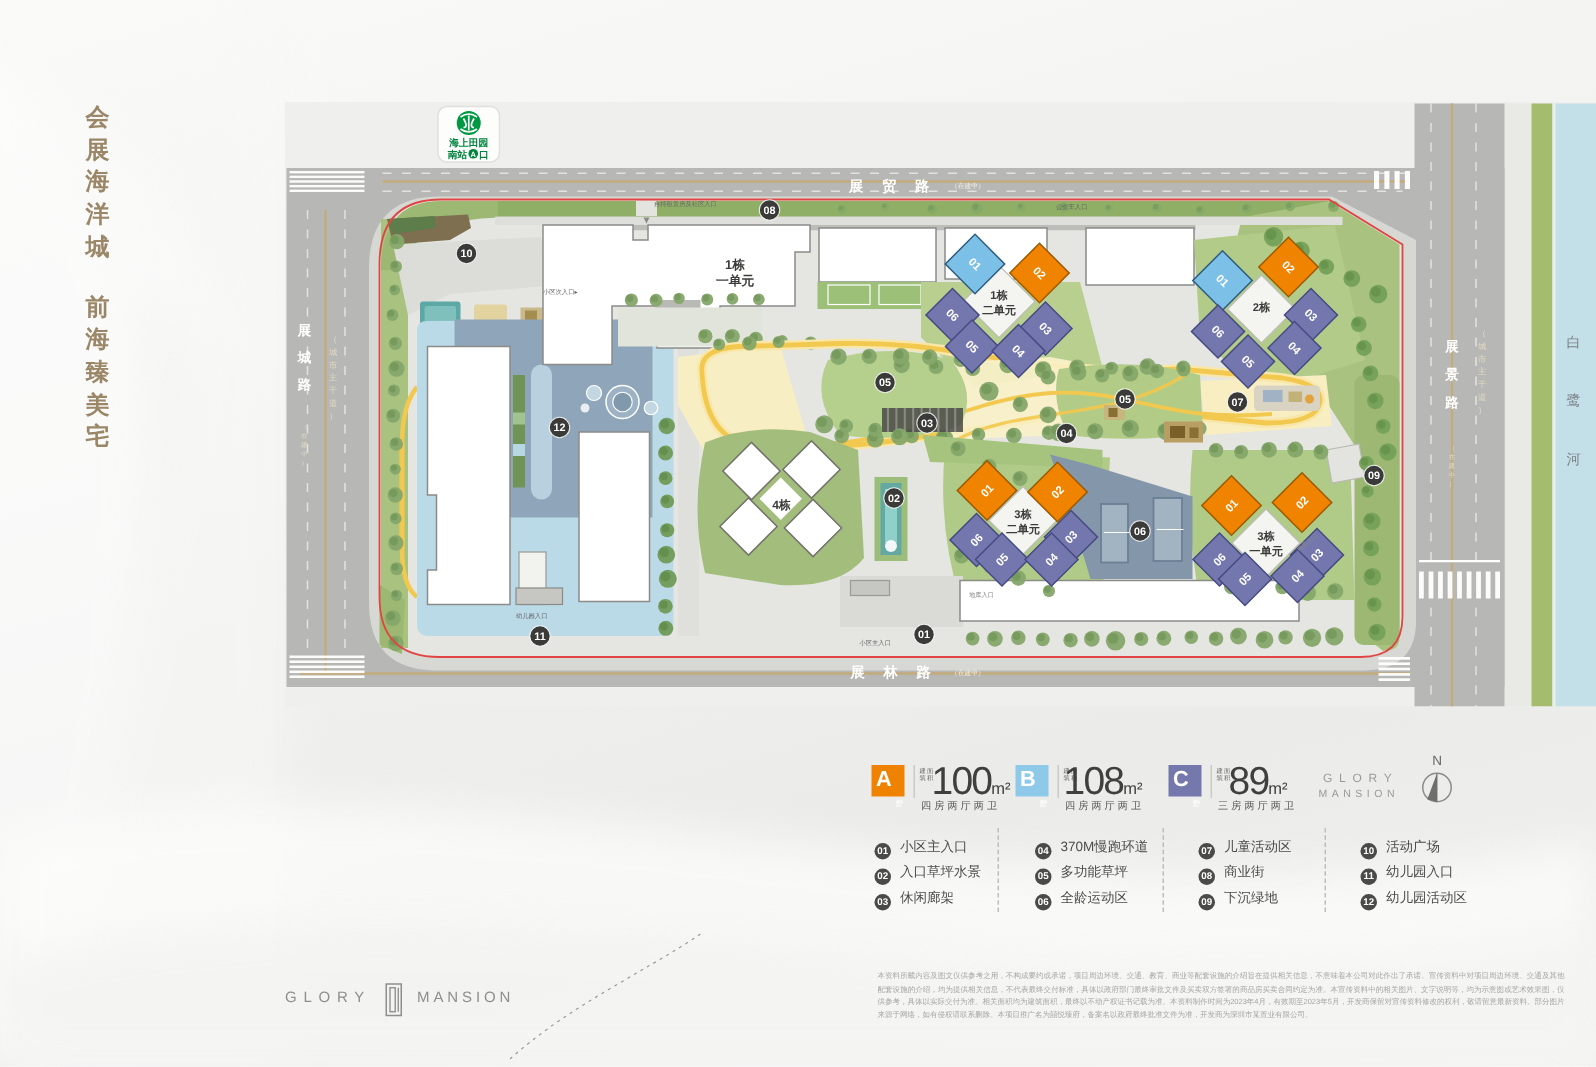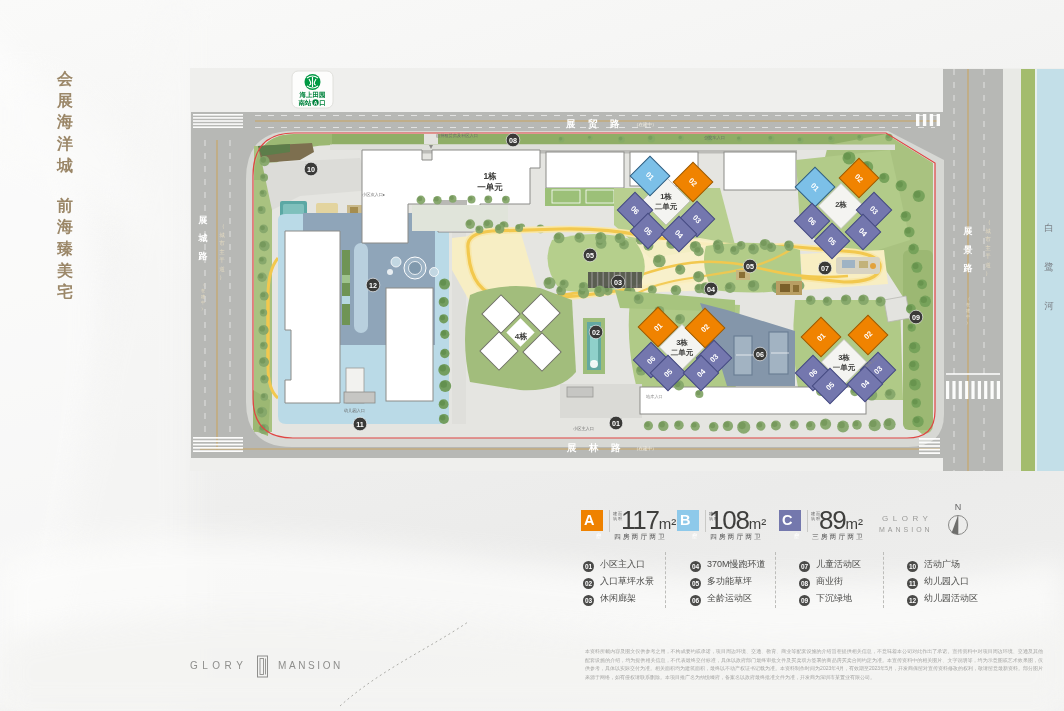--- a/index.html
+++ b/index.html
@@ -5,21 +5,21 @@
  font-family:"Liberation Sans",sans-serif;}
 body{position:relative;background:linear-gradient(165deg,#fafaf9 0%,#f3f3f2 35%,#ebebea 70%,#f0f0ef 100%);}
 .vt{position:absolute;left:56px;top:68px;width:18px;text-align:center;
  font-size:16px;line-height:21.7px;color:#9b8768;font-weight:bold;}
 .vt .gap{display:block;height:18px;}
 .abox{position:absolute;width:22px;height:21px;color:#fff;}
 .abox .L{position:absolute;left:3px;top:2px;font-size:14.5px;font-weight:bold;}
 .abox .hx{position:absolute;right:1.5px;bottom:2px;font-size:5px;writing-mode:vertical-rl;letter-spacing:0.5px;}
 .num{position:absolute;color:#3f3f3d;}
 .num .big{font-size:26px;letter-spacing:-1.2px;}
-.num .m2{font-size:15px;}
+.num .m2{font-size:11px;}
 .jz{position:absolute;width:11px;}
 .jz i{display:inline-block;font-style:normal;width:5px;line-height:5px;font-size:4.2px;color:#666;vertical-align:top;}
 .sub{position:absolute;font-size:6.8px;color:#555;letter-spacing:2px;white-space:nowrap;}
 .dv{position:absolute;width:1px;background:#c9c9c6;}
 .li{position:absolute;font-size:9px;color:#4c4c4a;white-space:nowrap;}
 .lc{display:inline-block;width:11px;height:11px;border-radius:6px;background:#4a4a48;color:#fff;
  font-size:6.5px;font-weight:bold;text-align:center;line-height:11px;vertical-align:-2px;margin-right:6px;}
 .dash{position:absolute;border-left:1px dashed #bdbdba;}
 .gm{position:absolute;color:#9a9a98;font-size:8px;letter-spacing:3px;white-space:nowrap;}
 .foot{position:absolute;color:#8e8e8c;font-size:11px;letter-spacing:5.5px;white-space:nowrap;}
@@ -820,21 +820,21 @@
 <text x="315.5" y="104.8" text-anchor="middle" font-size="5" font-weight="bold" fill="#ffffff">A</text>
 <text x="322.5" y="105" text-anchor="middle" font-size="6.5" font-weight="bold" fill="#00843d">口</text>
 </svg>
 
 <div class="abox" style="left:581px;top:510px;background:#ef8200">
     <span class="L">A</span>
     <span class="hx">户型</span>
   </div>
 <div class="dv" style="left:609px;top:510px;height:22px"></div>
 <div class="jz" style="left:613px;top:511px"><i>建<br>筑</i><i>面<br>积</i></div>
-<div class="num" style="left:621px;top:505px"><span class="big">117</span><span class="m2">m²</span></div>
+<div class="num" style="left:621px;top:505px"><span class="big">100</span><span class="m2">m²</span></div>
 <div class="sub" style="left:614px;top:532px">四房两厅两卫</div>
 
 <div class="abox" style="left:677px;top:510px;background:#8ec9ea">
     <span class="L">B</span>
     <span class="hx">户型</span>
   </div>
 <div class="dv" style="left:705px;top:510px;height:22px"></div>
 <div class="jz" style="left:709px;top:511px"><i>建<br>筑</i><i>面<br>积</i></div>
 <div class="num" style="left:709px;top:505px"><span class="big">108</span><span class="m2">m²</span></div>
 <div class="sub" style="left:710px;top:532px">四房两厅两卫</div>

